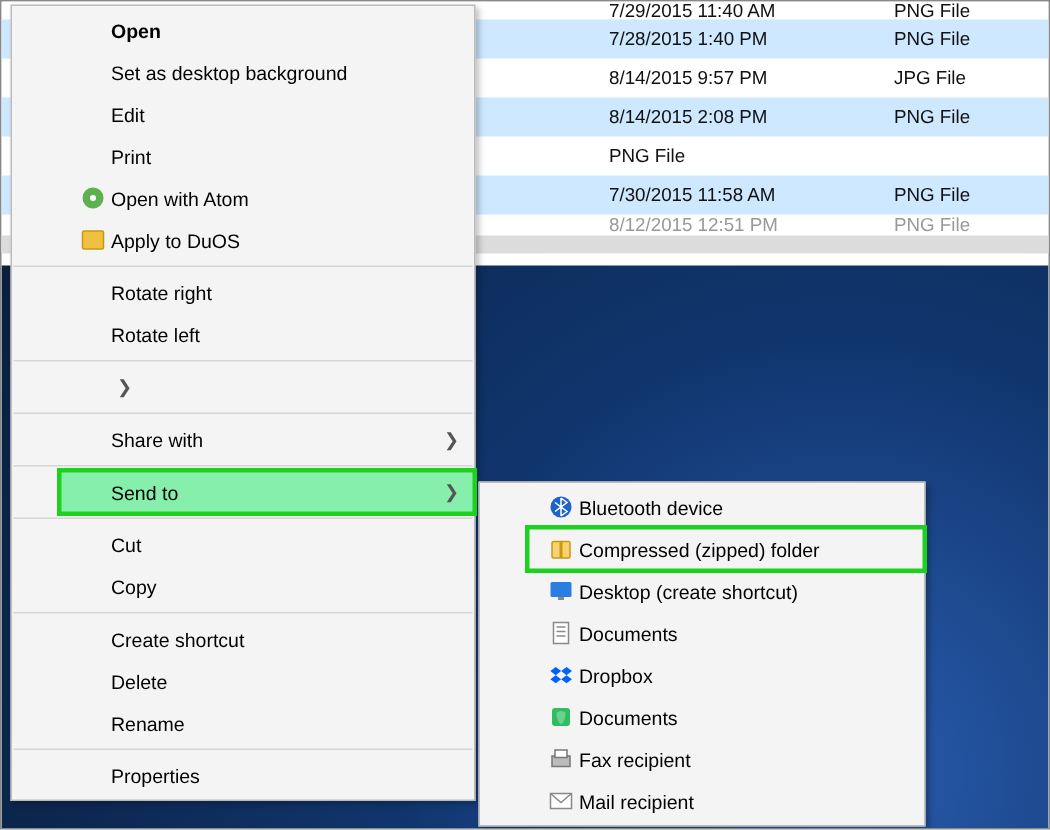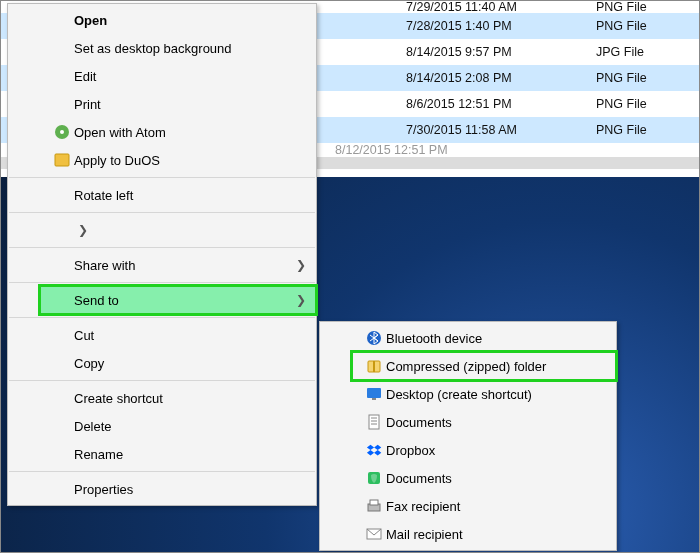--- a/index.html
+++ b/index.html
@@ -123,29 +123,28 @@
     <span class="date">8/14/2015 9:57 PM</span>
     <span class="type">JPG File</span>
   </div>
   <div class="row selected">
     <span class="name">ace.png</span>
     <span class="date">8/14/2015 2:08 PM</span>
     <span class="type">PNG File</span>
   </div>
   <div class="row">
     <span class="name"></span>
-    <span class="date">8/6/2015 12:51 PM</span>
     <span class="type">PNG File</span>
   </div>
   <div class="row selected">
     <span class="name">ng</span>
     <span class="date">7/30/2015 11:58 AM</span>
     <span class="type">PNG File</span>
   </div>
-  <div class="row" style="height:14px;overflow:hidden;color:#999;flex-direction:column;">
+  <div class="row" style="height:14px;overflow:hidden;color:#999;">
     <span class="name"></span>
     <span class="date">8/12/2015 12:51 PM</span>
     <span class="type">PNG File</span>
   </div>
   <div class="sepbar"></div>
 </div>
 
 <div class="desktop-bg"></div>
 
 <div class="context-menu">
@@ -176,20 +175,24 @@
   </div>
   <div class="menu-item">
     <span class="icon-slot">
       <svg width="16" height="16">
           <rect x="1" y="2" width="14" height="12" rx="1" fill="#f0c040" stroke="#c79810"></rect>
         </svg>
     </span>
     <span class="label">Apply to DuOS</span>
   </div>
   <div class="menu-sep"></div>
+  <div class="menu-item">
+    <span class="icon-slot"></span>
+    <span class="label">Rotate right</span>
+  </div>
   <div class="menu-item">
     <span class="icon-slot"></span>
     <span class="label">Rotate left</span>
   </div>
   <div class="menu-sep"></div>
   <div class="menu-item">
     <span class="icon-slot"></span>
     <span class="chevron">❯</span>
   </div>
   <div class="menu-sep"></div>

